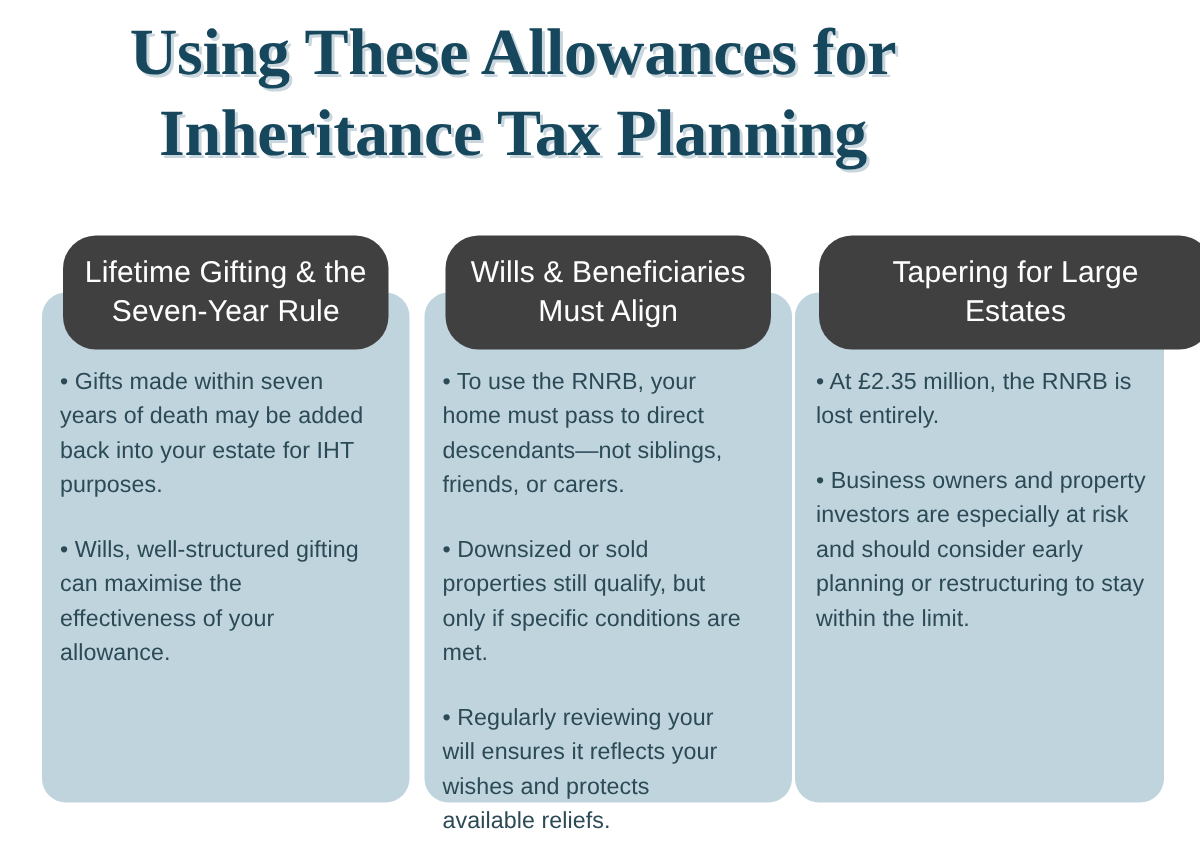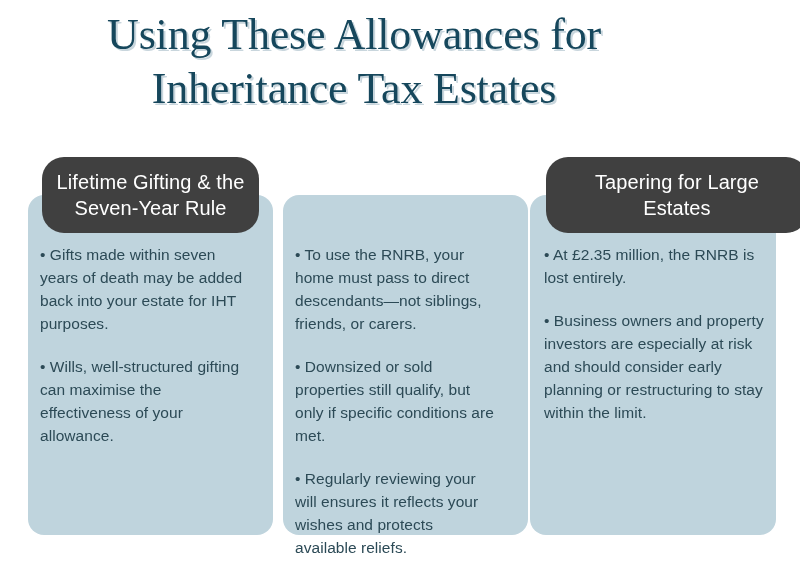--- a/index.html
+++ b/index.html
@@ -11,26 +11,26 @@
     height: 565px;
     background: #ffffff;
     font-family: "Liberation Sans", sans-serif;
     overflow: hidden;
     position: relative;
   }
 
   
   .title-block {
     position: absolute;
-    left: 12px;
+    left: 0;
     top: 8px;
     width: 684px;
     text-align: center;
     font-family: "Liberation Serif", serif;
-    font-weight: normal;
+    font-weight: bold;
     font-size: 44px;
     line-height: 54px;
     color: #16475c;
     text-shadow: 2px 2px 0 #c9d6dd;
     letter-spacing: -0.2px;
   }
   .title-line {
     display: block;
     white-space: nowrap;
   }
@@ -112,38 +112,41 @@
   }
   .point:last-child { margin-bottom: 0; }
 
   .card.c3 .card-points { padding-left: 14px; padding-right: 8px; }
 </style>
 </head>
 <body>
 
 <div class="title-block">
   <span class="title-line">Using These Allowances for</span>
-  <span class="title-line">Inheritance Tax Estates</span>
+  <span class="title-line">Inheritance Tax Planning</span>
 </div>
 
 <div class="cards">
 
   <div class="card c1">
     <div class="card-body"></div>
     <div class="card-header">
       <span class="card-header-text">Lifetime Gifting &amp; the Seven-Year Rule</span>
     </div>
     <div class="card-points">
       <p class="point">• Gifts made within seven years of death may be added back into your estate for IHT purposes.</p>
       <p class="point">• Wills, well-structured gifting can maximise the effectiveness of your allowance.</p>
     </div>
   </div>
 
   <div class="card c2">
     <div class="card-body"></div>
+    <div class="card-header">
+      <span class="card-header-text">Wills &amp; Beneficiaries Must Align</span>
+    </div>
     <div class="card-points">
       <p class="point">• To use the RNRB, your home must pass to direct descendants—not siblings, friends, or carers.</p>
       <p class="point">• Downsized or sold properties still qualify, but only if specific conditions are met.</p>
       <p class="point">• Regularly reviewing your will ensures it reflects your wishes and protects available reliefs.</p>
     </div>
   </div>
 
   <div class="card c3">
     <div class="card-body"></div>
     <div class="card-header">

